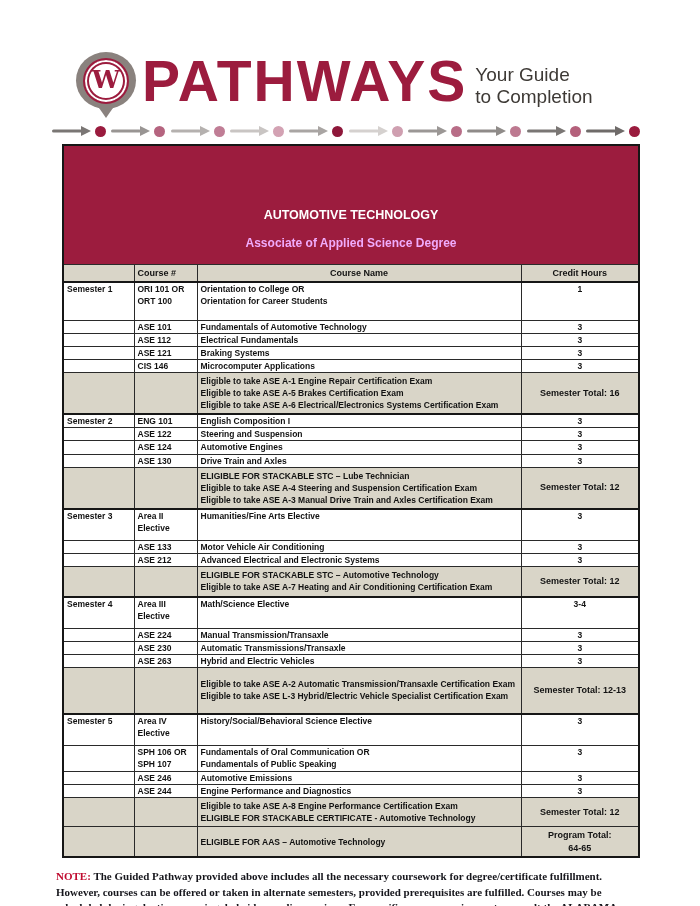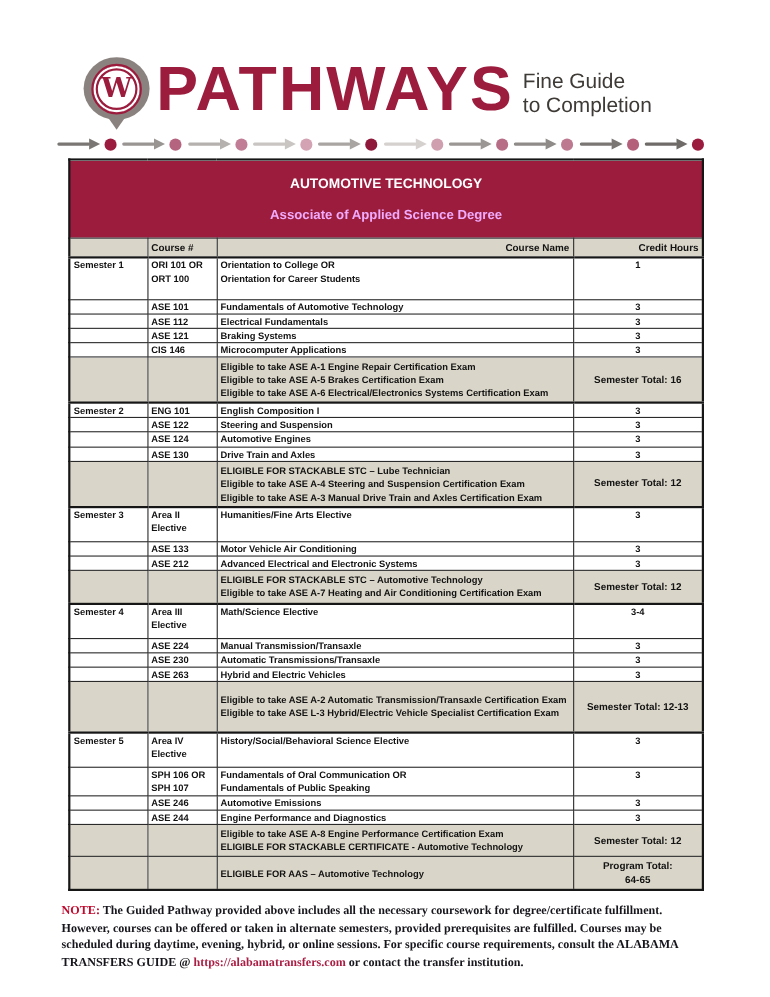--- a/index.html
+++ b/index.html
@@ -25,24 +25,24 @@
   
   .path-strip{display:flex;justify-content:space-between;align-items:center;width:588px;margin:1px 0 0 52px;height:16px;}
   .seg{display:inline-flex;align-items:center;}
   .dot{width:11px;height:11px;border-radius:50%;display:inline-block;margin-left:3px;}
 
   
   table.plan{border-collapse:collapse;table-layout:fixed;width:576px;margin:5px 0 0 62px;border:2px solid #161616;}
   table.plan td{border:1px solid #2a2a2a;padding:0 3px;font-size:8.5px;font-weight:bold;line-height:1.42;
     vertical-align:top;white-space:pre-line;color:var(--ink);overflow:hidden;}
   td.banner-cell{background:var(--maroon);padding:3px 0 4px;text-align:center;}
-  .banner-title{font-size:12.5px;font-weight:bold;color:#ffffff;line-height:1.45;}
+  .banner-title{font-size:12.5px;font-weight:bold;color:#ffffff;line-height:1.45;margin-top:48px;}
   .banner-sub{font-size:12px;font-weight:bold;color:#f0abfc;line-height:1.3;}
   tr.colhead td{background:var(--beige);height:18px;font-size:9px;vertical-align:middle;}
-  tr.colhead td.c-name,tr.colhead td.c-credit{text-align:right;}
+  tr.colhead td.c-name,tr.colhead td.c-credit{text-align:center;}
   tr.sec-start td{border-top:2px solid #161616;}
   tr.row-course td{height:13px;}
   tr.row-orpair td{height:26px;}
   tr.row-orpair.tall td{height:38px;}
   tr.row-lead.tall td{height:32px;}
   tr.row-exam td{background:var(--beige);padding:2px 3px;}
   tr.row-exam.tall td{height:46px;vertical-align:middle;}
   tr.row-exam td.c-credit,tr.row-total td.c-credit{vertical-align:middle;text-align:center;font-size:9px;margin-top:19px;}
   tr.row-total td{background:var(--beige);height:30px;vertical-align:middle;}
   td.c-credit{text-align:center;}
@@ -58,21 +58,21 @@
 <body>
 
 <div class="header">
   <div class="logo-bubble">
     <div class="logo-circle">
       <span class="logo-w">W</span>
     </div>
   </div>
   <div class="brand">PATHWAYS</div>
   <div class="tagline">
-    <div>Fine Guide</div>
+    <div>Your Guide</div>
     <div>to Completion</div>
   </div>
 </div>
 
 <div class="path-strip">
     <span class="seg">
       <svg width="40" height="12" viewBox="0 0 40 12">
         <rect x="0" y="4.5" width="30" height="3" rx="1.5" fill="#7a7674"></rect>
         <path d="M29 1 L39 6 L29 11 Z" fill="#7a7674"></path>
       </svg>

